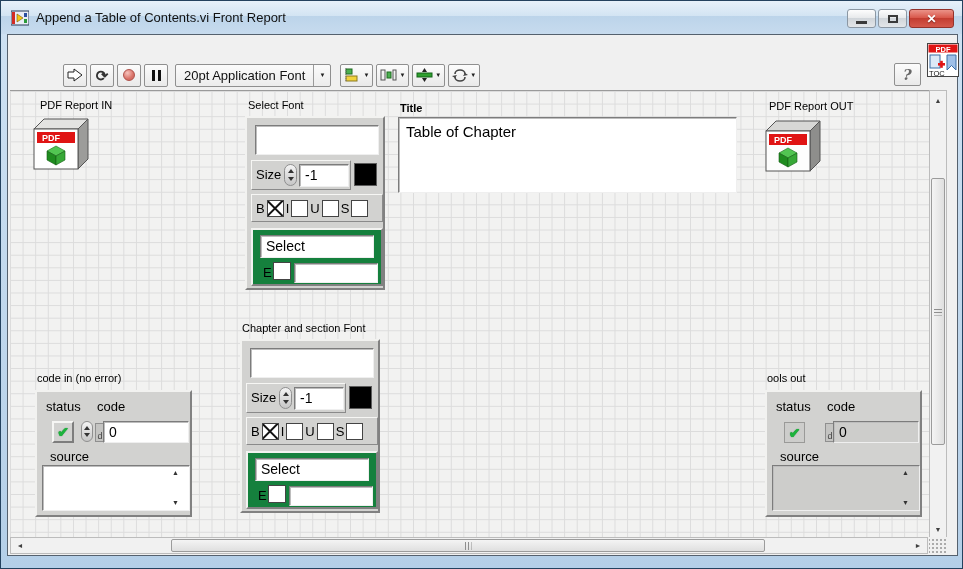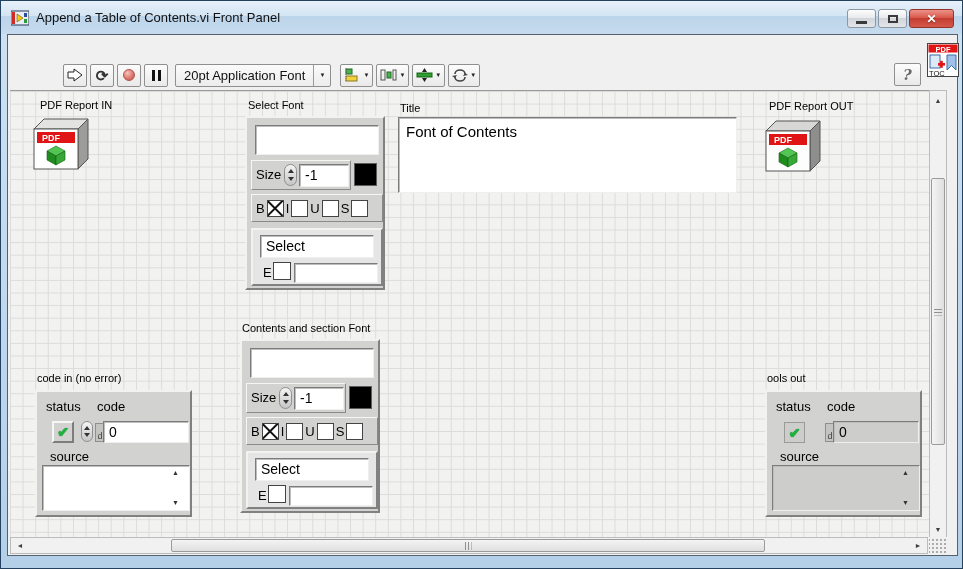--- a/index.html
+++ b/index.html
@@ -62,21 +62,21 @@
     background-color:#f2f2f1;
     background-image:linear-gradient(#dcdcdc 1px, transparent 1px),
                      linear-gradient(90deg,#dcdcdc 1px, transparent 1px);
     background-size:12.6px 12.6px; border-top:1px solid #9a9a9a; overflow:hidden; }
   .lbl { position:absolute; font-size:11px; color:#000; white-space:nowrap; }
 
   .cluster { position:absolute; background:#d2d2d0; border:2px solid;
     border-color:#f2f2f0 #818181 #818181 #f2f2f0; }
   .panel3d { position:absolute; background:#d2d2d0; border:1px solid;
     border-color:#f6f6f4 #8a8a8a #8a8a8a #f6f6f4; }
-  .subcluster { position:absolute; background:#e5e5e5; border:2px solid;
+  .subcluster { position:absolute; background:#15803d; border:2px solid;
     border-color:#f2f2f0 #818181 #818181 #f2f2f0;text-decoration:underline; }
   .fieldw, .fieldg { position:absolute; border:1px solid;
     border-color:#7c7c7c #efefef #efefef #7c7c7c; box-shadow:inset 1px 1px 0 #bdbdbd;
     font-size:14px; color:#000; padding:2px 0 0 5px; overflow:hidden; }
   .fieldw { background:#fff; }
   .fieldg { background:#cdcdcb; }
   .clabel { position:absolute; font-size:13px; color:#000; }
 
   .spin { position:absolute; width:13px; height:22px; border-radius:7px;
     background:linear-gradient(#f4f4f4,#c6c6c6); border:1px solid #8f8f8f; }
@@ -134,21 +134,21 @@
 <div class="window">
 
   <div class="titlebar">
     <svg class="tb-icon" viewBox="0 0 18 16">
       <rect x="0" y="1" width="18" height="14" fill="#e9edf6" stroke="#273a56"></rect>
       <rect x="1" y="2" width="3" height="12" fill="#d22b23"></rect>
       <polygon points="6,4 12,8 6,12" fill="#f4c712" stroke="#7a5a00" stroke-width="0.6"></polygon>
       <rect x="13" y="3" width="3" height="4" fill="#2b4fa0"></rect>
       <rect x="13" y="9" width="3" height="4" fill="#2b9a3a"></rect>
     </svg>
-    <span class="tb-title">Append a Table of Contents.vi Front Panel</span>
+    <span class="tb-title">Append a Table of Contents.vi Front Report</span>
     <div class="caption-btns">
       <div class="cap">
           <span class="glyph-min"></span>
         </div>
       <div class="cap">
           <span class="glyph-max"></span>
         </div>
       <div class="cap close">
           <span class="glyph-close">✕</span>
         </div>
@@ -267,36 +267,36 @@
             <span class="cb"></span>
           </div>
           <div class="subcluster" style="left:4px; top:110px; width:132px; height:58px;">
             <div class="fieldw" style="left:7px; top:5px; width:114px; height:23px;">Select</div>
             <span class="clabel" style="left:10px; top:35px;">E</span>
             <span class="cb" style="position:absolute; left:20px; top:32px; width:18px; height:18px;"></span>
             <div class="fieldw" style="left:41px; top:33px; width:84px; height:20px;"></div>
           </div>
         </div>
 
-        <div class="lbl" style="left:390px; top:11px;">Title</div>
-        <div class="fieldw" style="left:388px; top:26px; width:339px; height:76px; font-size:15px; padding:5px 0 0 7px;">Font of Contents</div>
+        <div class="lbl" style="left:390px; top:11px;font-weight:bold;">Title</div>
+        <div class="fieldw" style="left:388px; top:26px; width:339px; height:76px; font-size:15px; padding:5px 0 0 7px;">Table of Chapter</div>
 
         <div class="lbl" style="left:759px; top:9px;text-align:center;">PDF Report OUT</div>
         <svg style="position:absolute; left:752px; top:26px;" width="60" height="56" viewBox="0 0 60 56">
           <polygon points="4,14 14,4 58,4 48,14" fill="#d7d7d5" stroke="#555"></polygon>
           <polygon points="48,14 58,4 58,44 48,54" fill="#8e8e8c" stroke="#555"></polygon>
           <rect x="4" y="14" width="44" height="40" fill="#fdfdfd" stroke="#555"></rect>
           <rect x="7" y="17" width="38" height="11" fill="#e01414"></rect>
           <text x="12" y="26" font-size="9" font-weight="bold" fill="#fff" font-family="Liberation Sans, sans-serif">PDF</text>
           <polygon points="17,36 26,31 35,36 26,41" fill="#52c552" stroke="#1b6b1b" stroke-width="0.6"></polygon>
           <polygon points="17,36 26,41 26,50 17,45" fill="#1f8c1f" stroke="#145c14" stroke-width="0.6"></polygon>
           <polygon points="26,41 35,36 35,45 26,50" fill="#37a837" stroke="#145c14" stroke-width="0.6"></polygon>
         </svg>
 
-        <div class="lbl" style="left:232px; top:231px;">Contents and section Font</div>
+        <div class="lbl" style="left:232px; top:231px;">Chapter and section Font</div>
         <div class="cluster" style="left:230px; top:248px; width:140px; height:174px;">
           <div class="fieldw" style="left:8px; top:7px; width:124px; height:30px;"></div>
           <div class="panel3d" style="left:4px; top:42px; width:100px; height:30px;">
             <span class="clabel" style="left:4px; top:6px;">Size</span>
             <div class="spin" style="left:32px; top:3px;">
                 <span class="up"></span>
                 <span class="dn"></span>
               </div>
             <div class="fieldw" style="left:47px; top:3px; width:50px; height:23px;">-1</div>
           </div>

